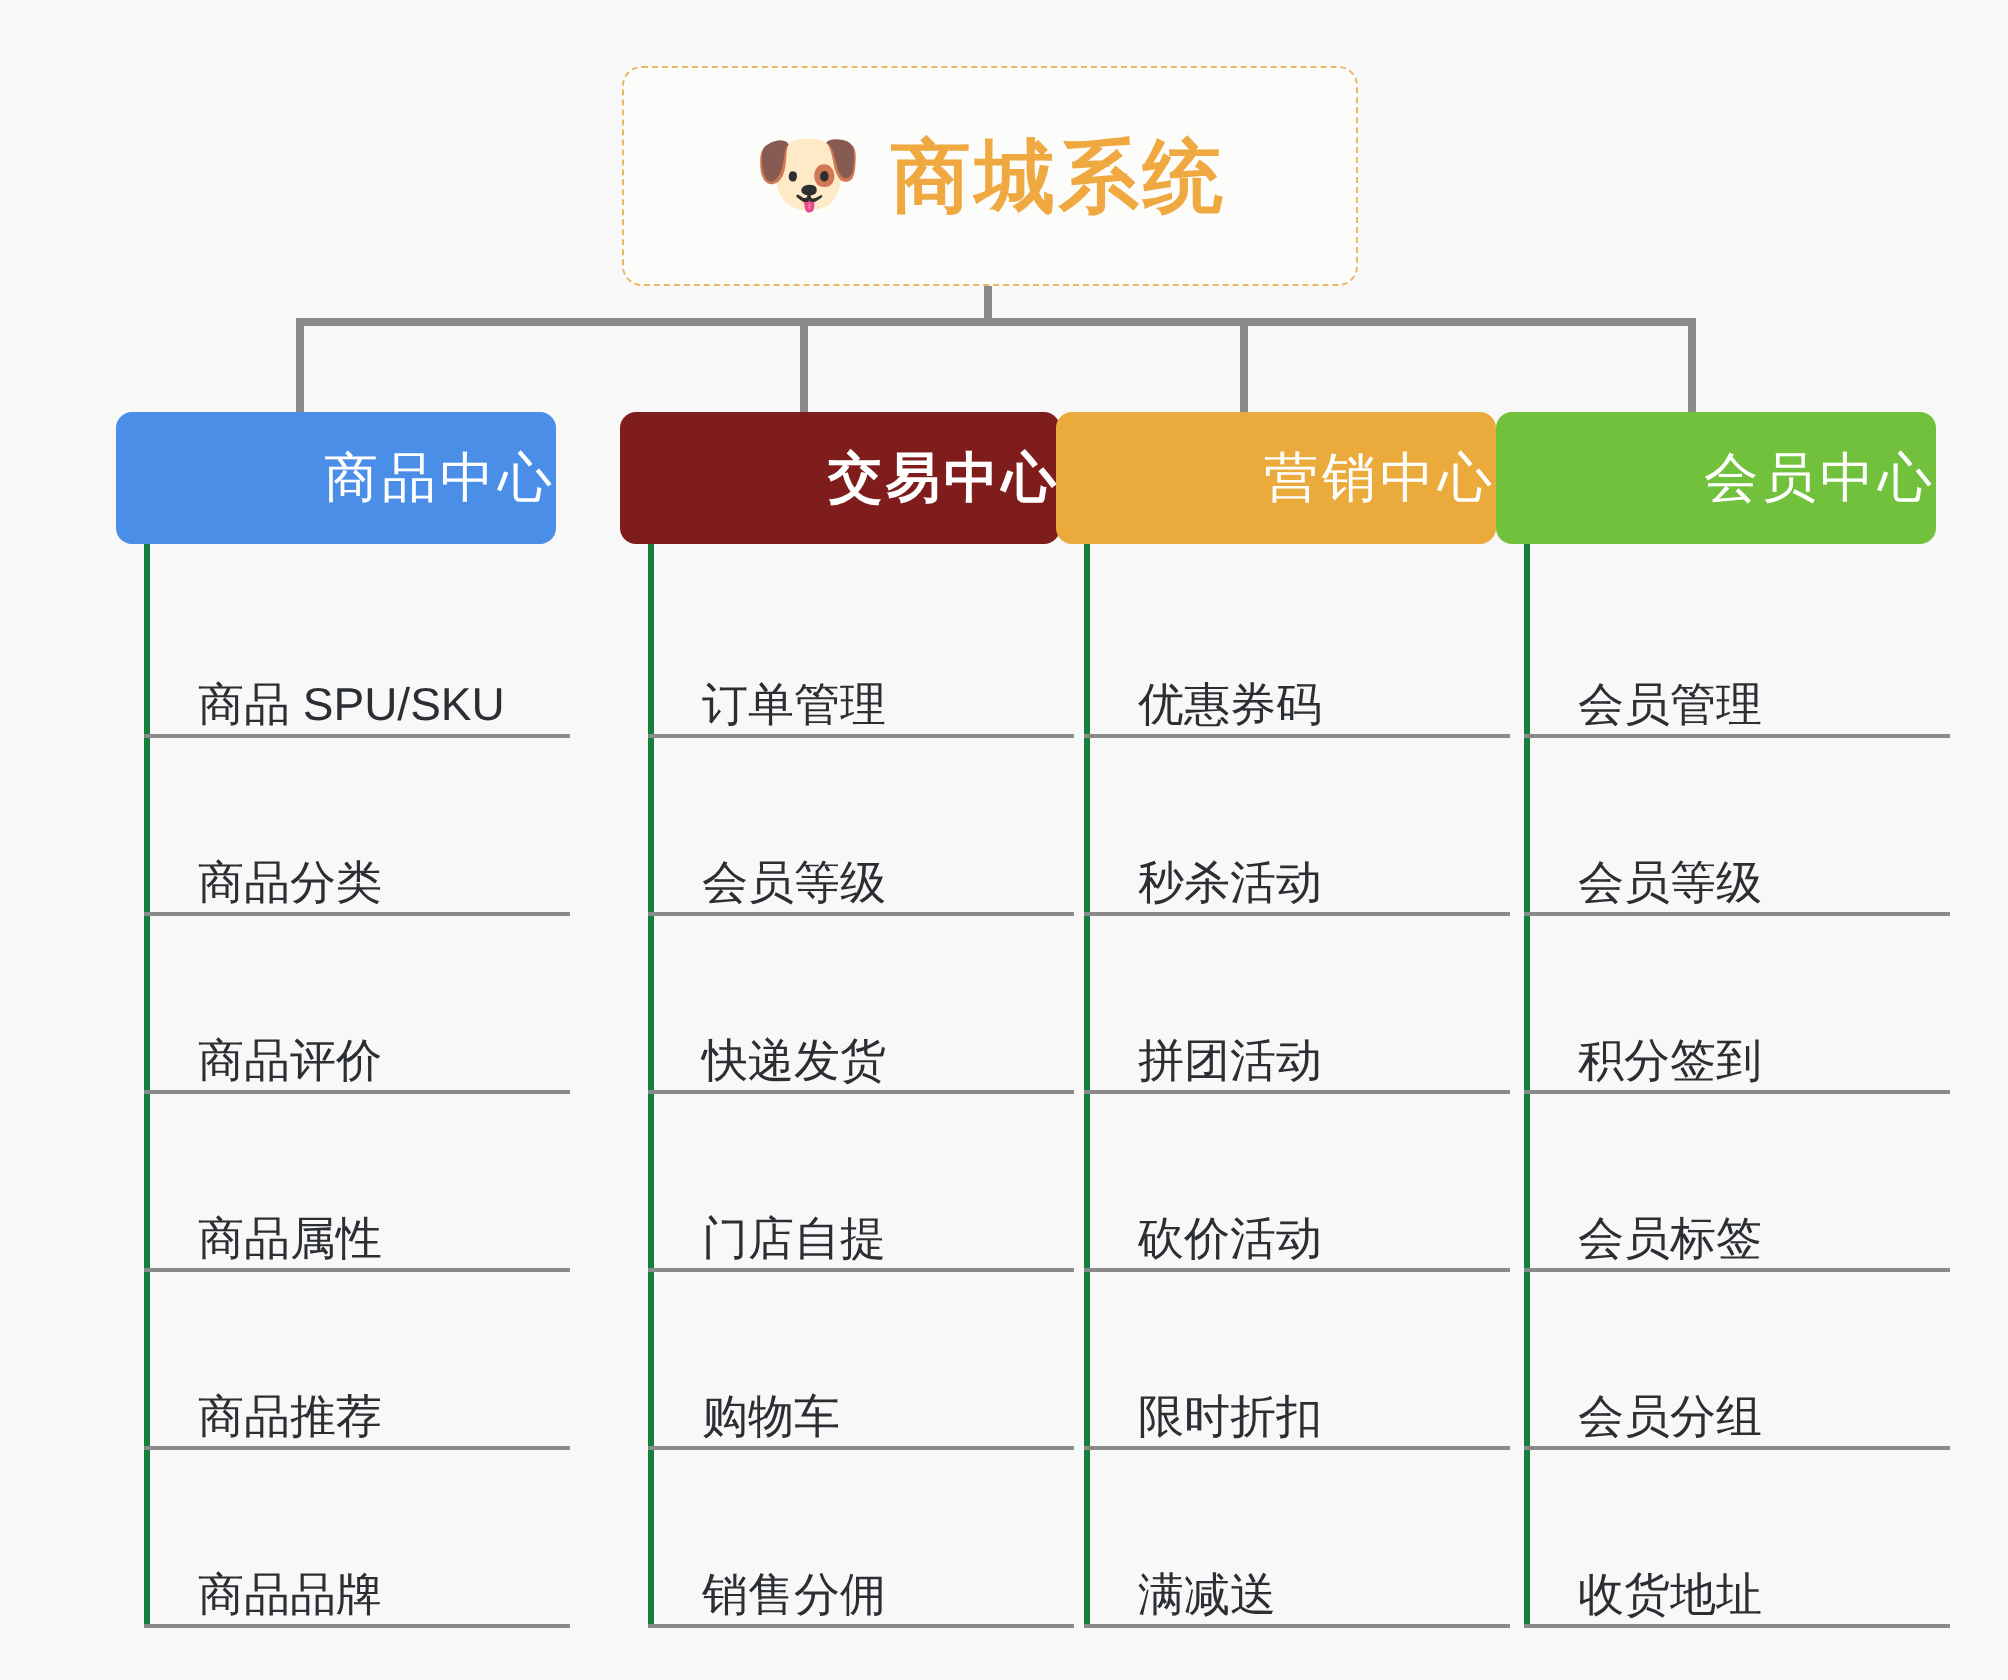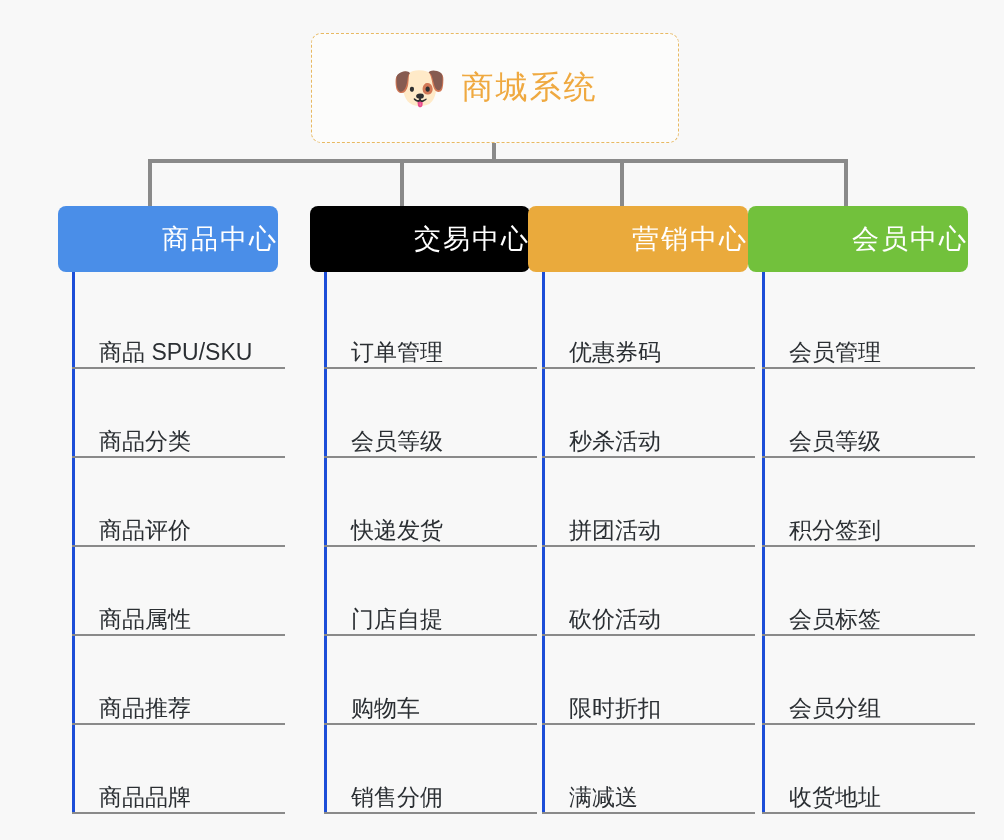--- a/index.html
+++ b/index.html
@@ -35,24 +35,25 @@
     align-items: center;
     justify-content: center;
     gap: 14px;
   }
   .root-emoji {
     font-size: 44px;
     line-height: 1;
     display: block;
   }
   .root-title {
-    font-size: 32px;
+    font-size: 40px;
     color: #efa940;
     letter-spacing: 2px;
     white-space: nowrap;
+    font-weight: bold;
   }
 
   
   .conn {
     position: absolute;
     background: #8a8a8a;
   }
   .conn-stem {
     left: 492px;
     top: 143px;
@@ -84,21 +85,21 @@
     align-items: center;
     justify-content: flex-end;
     color: #ffffff;
     font-size: 27px;
     letter-spacing: 2px;
     box-sizing: border-box;
   }
   .col-body {
     position: relative;
     margin-left: 14px;
-    border-left: 3px solid #1d4ed8;
+    border-left: 3px solid #15803d;
     padding-top: 8px;
   }
   .leaf {
     position: relative;
     height: 89px;
     display: flex;
     flex-direction: column;
     justify-content: flex-end;
     padding-left: 24px;
     box-sizing: border-box;
@@ -161,21 +162,21 @@
         <span class="leaf-rule" style="width: 213px;"></span>
       </div>
       <div class="leaf">
         <span class="leaf-label">商品品牌</span>
         <span class="leaf-rule" style="width: 213px;"></span>
       </div>
     </div>
   </div>
 
   <div class="column" style="left:310px;">
-    <div class="col-header" style="background: #000000;">
+    <div class="col-header" style="background: #7f1d1d; font-weight: bold;">
       <span>交易中心</span>
     </div>
     <div class="col-body">
       <div class="leaf">
         <span class="leaf-label">订单管理</span>
         <span class="leaf-rule" style="width: 213px;"></span>
       </div>
       <div class="leaf">
         <span class="leaf-label">会员等级</span>
         <span class="leaf-rule" style="width: 213px;"></span>

